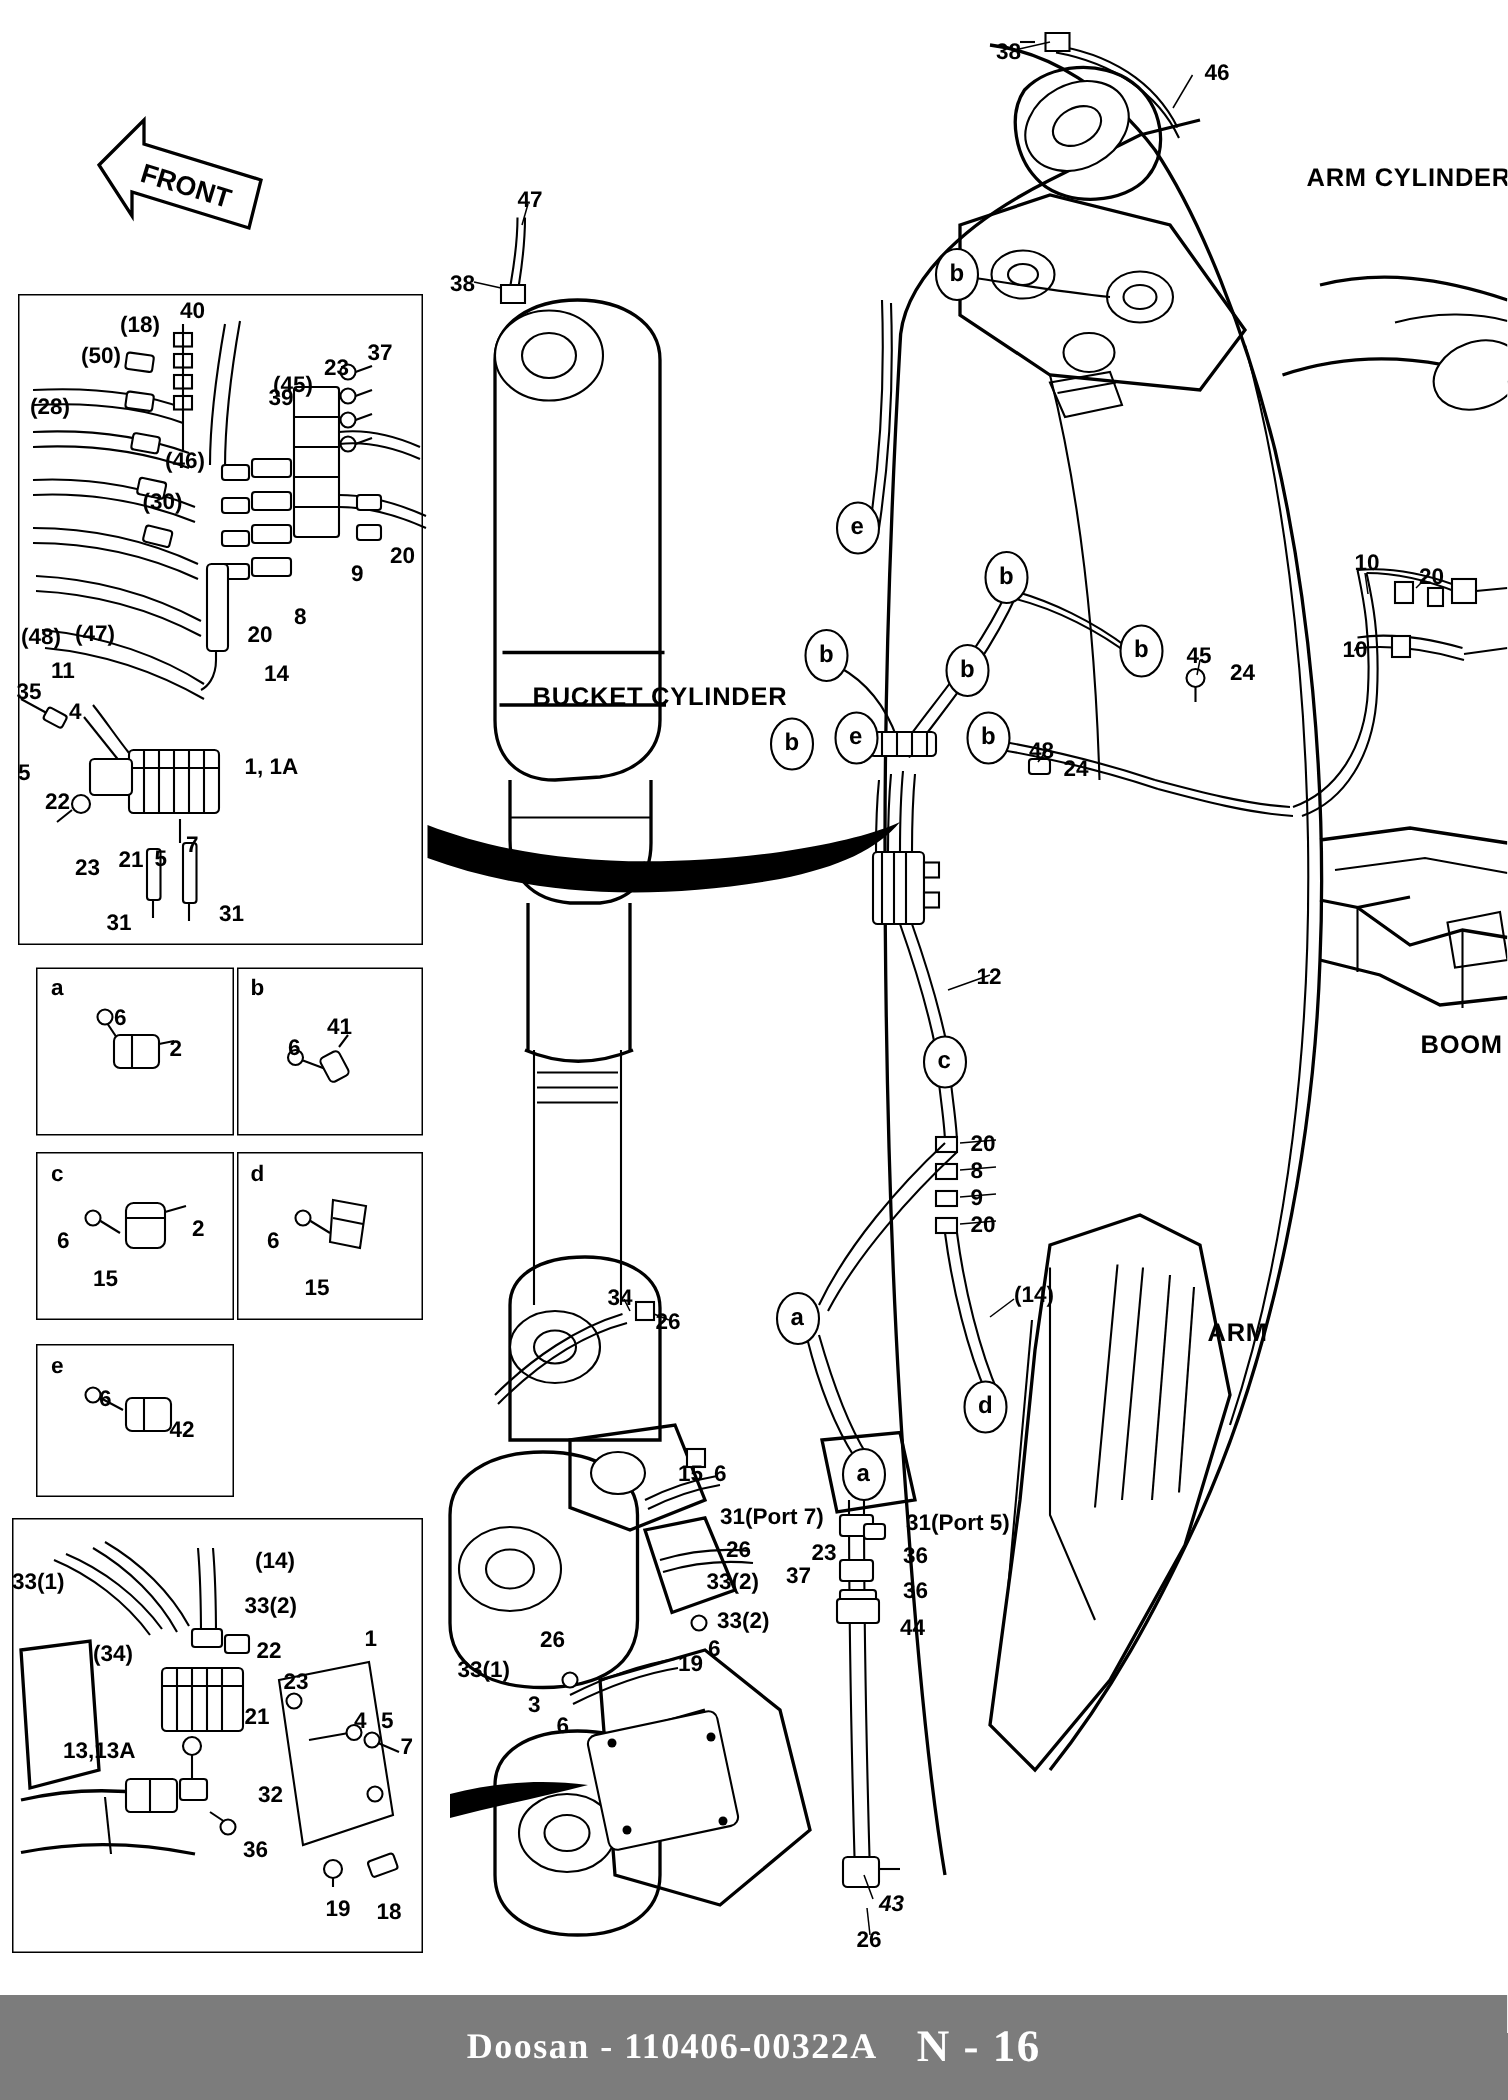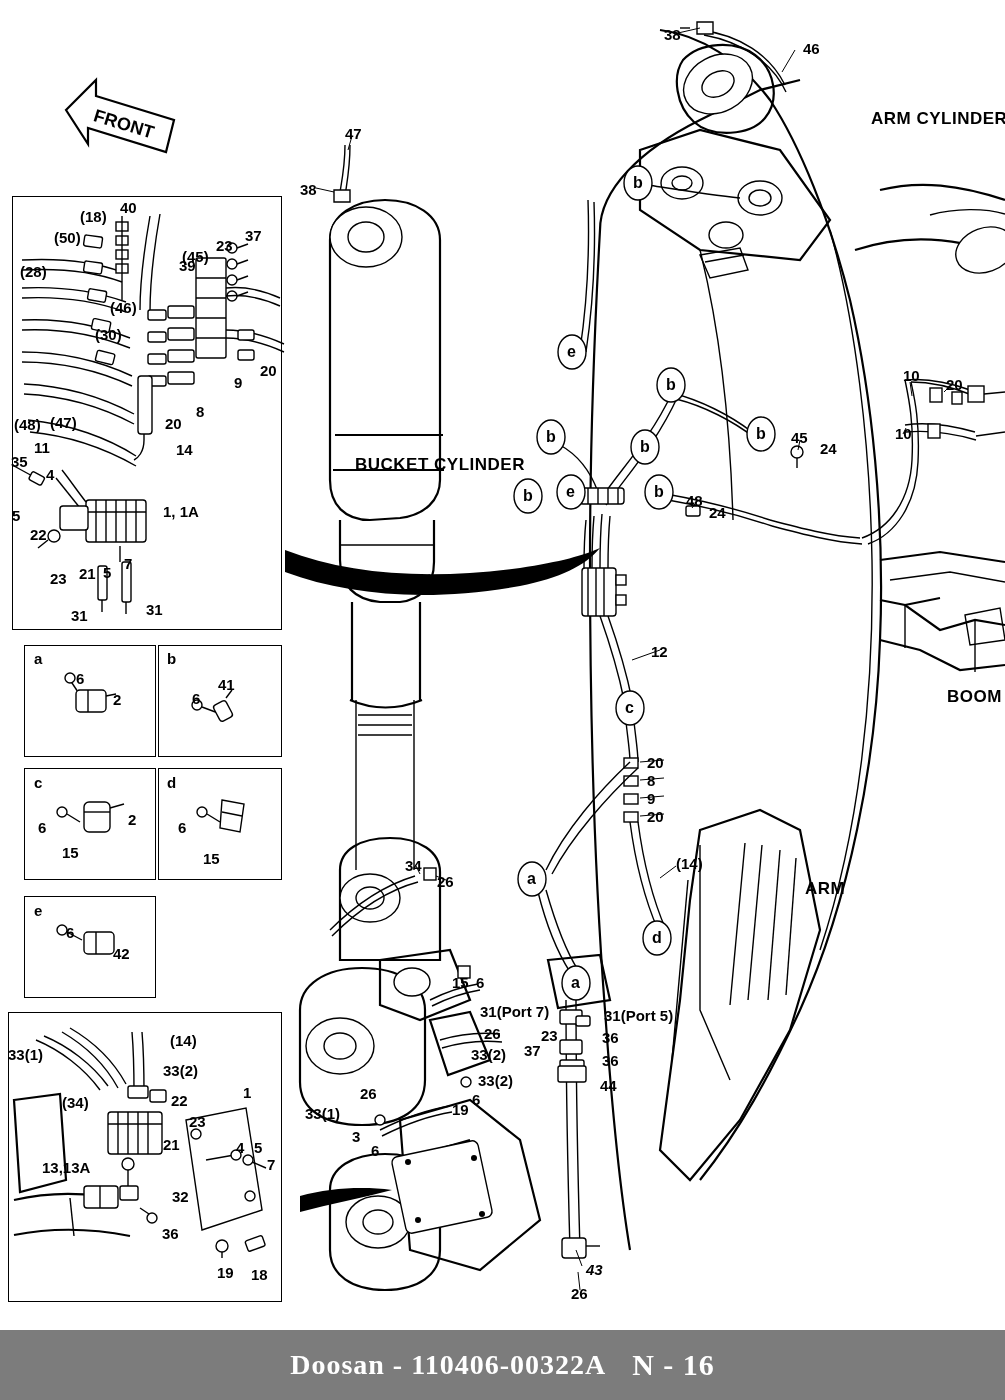--- a/index.html
+++ b/index.html
@@ -49,21 +49,21 @@
     width: 1005px;
     height: 70px;
     background: #7c7c7c;
     display: flex;
     align-items: center;
     justify-content: center;
     gap: 26px;
   }
   .footer .ftxt {
     font-family: "Liberation Serif", serif;
-    font-size: 28px;
+    font-size: 24px;
     font-weight: bold;
     color: #ffffff;
     letter-spacing: 1px;
   }
   .footer .fpage {
     font-family: "Liberation Serif", serif;
     font-size: 30px;
     font-weight: bold;
     color: #ffffff;
     letter-spacing: 1px;

